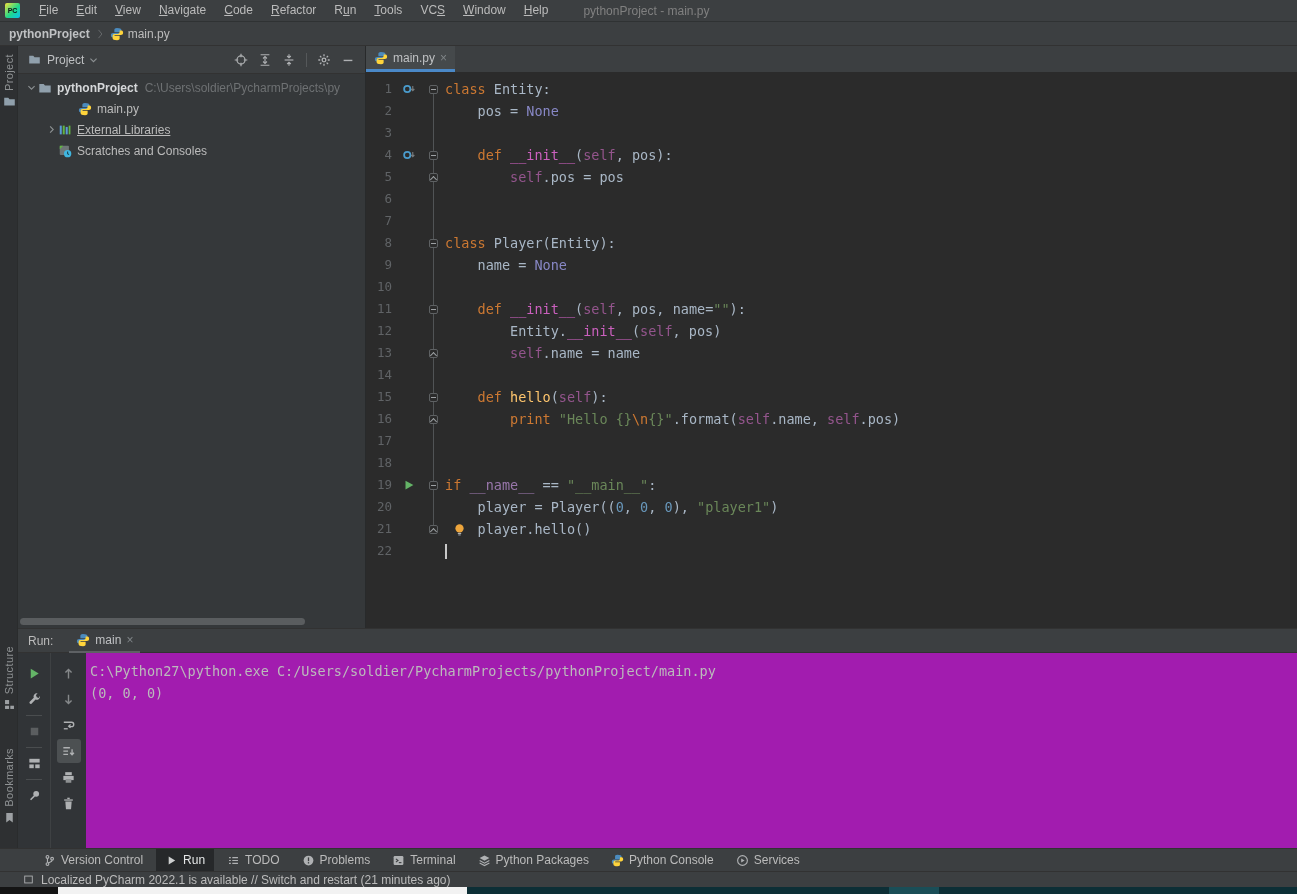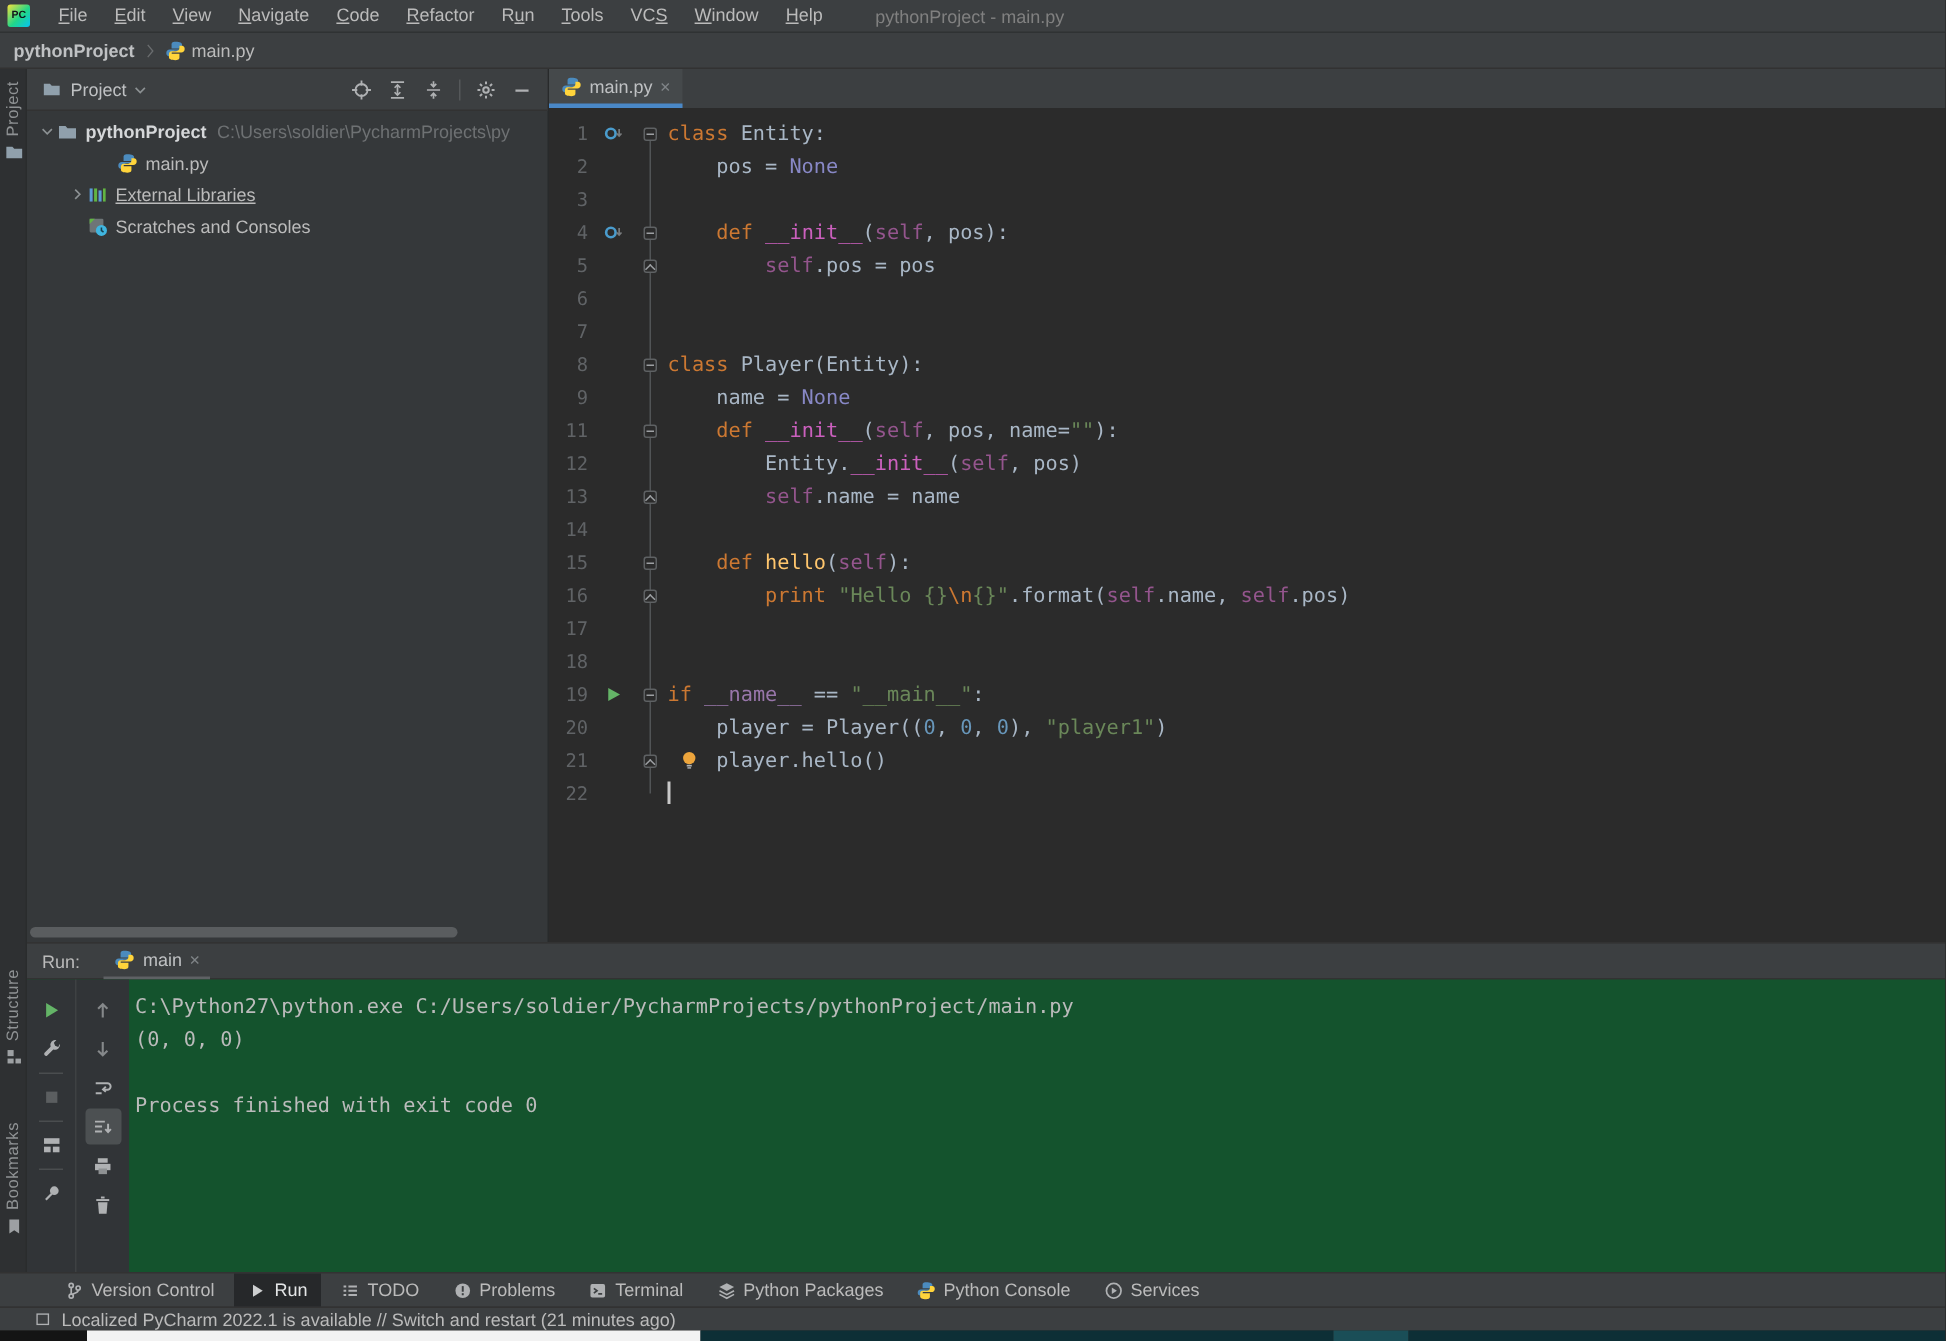--- a/index.html
+++ b/index.html
@@ -89,21 +89,21 @@
   .tk-sf { color:#94558D;text-align:right; } .tk-m { color:#CB60BE; } .tk-fn { color:#FFC66D; } .tk-d { color:#9876AA; }
 
   
   #run-panel { height:220px; display:flex; flex-direction:column; border-top:1px solid #323232; }
   #run-header { height:24px; background:#3C3F41; display:flex; align-items:center; padding-left:10px;
     border-bottom:1px solid #323232; }
   #run-label { color:#BBBBBB; }
   #run-tab { margin-left:16px; height:24px; display:flex; align-items:center; gap:5px; padding:0 7px;
     border-bottom:2px solid #5E6164; color:#BFC1C3; }
   #run-tab .ic svg { width:14px; height:14px; }
-  #run-body { flex:1; display:flex; background:#14532d; }
+  #run-body { flex:1; display:flex; background:#a21caf; }
   .rtb { width:32px; background:#313437; padding-top:8px; display:flex; flex-direction:column; align-items:center; flex:none; }
   #run-toolbar-console { width:36px; border-left:1px solid #3E4143; }
   .rtb-btn { width:24px; height:24px; margin-bottom:2px; display:flex; align-items:center; justify-content:center; border-radius:3px; }
   .rtb-btn svg { width:15px; height:15px; }
   .rtb-btn.sel { background:#4C5052; }
   .hdiv { width:16px; height:1px; background:#4A4D4F; margin:2px 0 3px 0; }
   #console { flex:1; padding:7px 0 0 4px; font-family:"DejaVu Sans Mono","Liberation Mono",monospace;
     font-size:13.5px; color:#BBBBBB; }
   .console-line { height:22px; line-height:22px; white-space:pre; }
 
@@ -344,20 +344,21 @@
               <div class="code-line" data-name="code-line-3"><span class="ln" data-name="line-number">3</span><span class="gcol" data-name="gutter"></span><span class="fcol" data-name="fold-column"></span><span class="ccol" data-name="code-text"></span></div>
               <div class="code-line" data-name="code-line-4"><span class="ln" data-name="line-number">4</span><span class="gcol" data-name="override-gutter"><svg viewBox="0 0 16 16">
                     <circle cx="6" cy="8" r="3.6" fill="none" stroke="#4A9CCD" stroke-width="2"></circle>
                     <path d="M12.3 4.5v5.2M10.5 8l1.8 1.9L14.1 8" stroke="#787B7D" stroke-width="1.3" fill="none"></path>
                   </svg></span><span class="fcol fold-open" data-name="fold-marker"><span class="fold-m"></span></span><span class="ccol" data-name="code-text"><span class="tk-t">    </span><span class="tk-k">def</span><span class="tk-t"> </span><span class="tk-m">__init__</span><span class="tk-t">(</span><span class="tk-sf">self</span><span class="tk-t">, pos):</span></span></div>
               <div class="code-line" data-name="code-line-5"><span class="ln" data-name="line-number">5</span><span class="gcol" data-name="gutter"></span><span class="fcol fold-end" data-name="fold-marker"><span class="fold-m"></span></span><span class="ccol" data-name="code-text"><span class="tk-t">        </span><span class="tk-sf">self</span><span class="tk-t">.pos = pos</span></span></div>
               <div class="code-line" data-name="code-line-6"><span class="ln" data-name="line-number">6</span><span class="gcol" data-name="gutter"></span><span class="fcol" data-name="fold-column"></span><span class="ccol" data-name="code-text"></span></div>
               <div class="code-line" data-name="code-line-7"><span class="ln" data-name="line-number">7</span><span class="gcol" data-name="gutter"></span><span class="fcol" data-name="fold-column"></span><span class="ccol" data-name="code-text"></span></div>
               <div class="code-line" data-name="code-line-8"><span class="ln" data-name="line-number">8</span><span class="gcol" data-name="gutter"></span><span class="fcol fold-open" data-name="fold-marker"><span class="fold-m"></span></span><span class="ccol" data-name="code-text"><span class="tk-k">class</span><span class="tk-t"> Player(Entity):</span></span></div>
               <div class="code-line" data-name="code-line-9"><span class="ln" data-name="line-number">9</span><span class="gcol" data-name="gutter"></span><span class="fcol" data-name="fold-column"></span><span class="ccol" data-name="code-text"><span class="tk-t">    name = </span><span class="tk-c">None</span></span></div>
+              <div class="code-line" data-name="code-line-10"><span class="ln" data-name="line-number">10</span><span class="gcol" data-name="gutter"></span><span class="fcol" data-name="fold-column"></span><span class="ccol" data-name="code-text"></span></div>
               <div class="code-line" data-name="code-line-11"><span class="ln" data-name="line-number">11</span><span class="gcol" data-name="gutter"></span><span class="fcol fold-open" data-name="fold-marker"><span class="fold-m"></span></span><span class="ccol" data-name="code-text"><span class="tk-t">    </span><span class="tk-k">def</span><span class="tk-t"> </span><span class="tk-m">__init__</span><span class="tk-t">(</span><span class="tk-sf">self</span><span class="tk-t">, pos, name=</span><span class="tk-s">""</span><span class="tk-t">):</span></span></div>
               <div class="code-line" data-name="code-line-12"><span class="ln" data-name="line-number">12</span><span class="gcol" data-name="gutter"></span><span class="fcol" data-name="fold-column"></span><span class="ccol" data-name="code-text"><span class="tk-t">        Entity.</span><span class="tk-m">__init__</span><span class="tk-t">(</span><span class="tk-sf">self</span><span class="tk-t">, pos)</span></span></div>
               <div class="code-line" data-name="code-line-13"><span class="ln" data-name="line-number">13</span><span class="gcol" data-name="gutter"></span><span class="fcol fold-end" data-name="fold-marker"><span class="fold-m"></span></span><span class="ccol" data-name="code-text"><span class="tk-t">        </span><span class="tk-sf">self</span><span class="tk-t">.name = name</span></span></div>
               <div class="code-line" data-name="code-line-14"><span class="ln" data-name="line-number">14</span><span class="gcol" data-name="gutter"></span><span class="fcol" data-name="fold-column"></span><span class="ccol" data-name="code-text"></span></div>
               <div class="code-line" data-name="code-line-15"><span class="ln" data-name="line-number">15</span><span class="gcol" data-name="gutter"></span><span class="fcol fold-open" data-name="fold-marker"><span class="fold-m"></span></span><span class="ccol" data-name="code-text"><span class="tk-t">    </span><span class="tk-k">def</span><span class="tk-t"> </span><span class="tk-fn">hello</span><span class="tk-t">(</span><span class="tk-sf">self</span><span class="tk-t">):</span></span></div>
               <div class="code-line" data-name="code-line-16"><span class="ln" data-name="line-number">16</span><span class="gcol" data-name="gutter"></span><span class="fcol fold-end" data-name="fold-marker"><span class="fold-m"></span></span><span class="ccol" data-name="code-text"><span class="tk-t">        </span><span class="tk-k">print</span><span class="tk-t"> </span><span class="tk-s">"Hello {}</span><span class="tk-e">\n</span><span class="tk-s">{}"</span><span class="tk-t">.format(</span><span class="tk-sf">self</span><span class="tk-t">.name, </span><span class="tk-sf">self</span><span class="tk-t">.pos)</span></span></div>
               <div class="code-line" data-name="code-line-17"><span class="ln" data-name="line-number">17</span><span class="gcol" data-name="gutter"></span><span class="fcol" data-name="fold-column"></span><span class="ccol" data-name="code-text"></span></div>
               <div class="code-line" data-name="code-line-18"><span class="ln" data-name="line-number">18</span><span class="gcol" data-name="gutter"></span><span class="fcol" data-name="fold-column"></span><span class="ccol" data-name="code-text"></span></div>
               <div class="code-line" data-name="code-line-19"><span class="ln" data-name="line-number">19</span><span class="gcol" data-name="run-gutter"><svg viewBox="0 0 16 16">
                     <path d="M4 3l9 5-9 5z" fill="#64B467"></path>
@@ -493,21 +494,20 @@
                     <path d="M4.6 5.9h6.8L10.7 14H5.3z"></path>
                   </g>
                 </svg>
               </span>
             </span>
           </div>
         <div id="console" data-name="run-console-output">
             <div class="console-line" data-name="console-line">C:\Python27\python.exe C:/Users/soldier/PycharmProjects/pythonProject/main.py</div>
             <div class="console-line" data-name="console-line">(0, 0, 0)</div>
             <div class="console-line" data-name="console-line">&nbsp;</div>
-            <div class="console-line" data-name="console-line">Process finished with exit code 0</div>
           </div>
       </div>
     </div>
   </div>
 </div>
 
 <div id="bottombar" data-name="tool-window-bar">
     <div class="tw-btn" data-name="toolwindow-button-version-control">
       <span class="ic" data-name="branch-icon">
         <svg viewBox="0 0 16 16">

